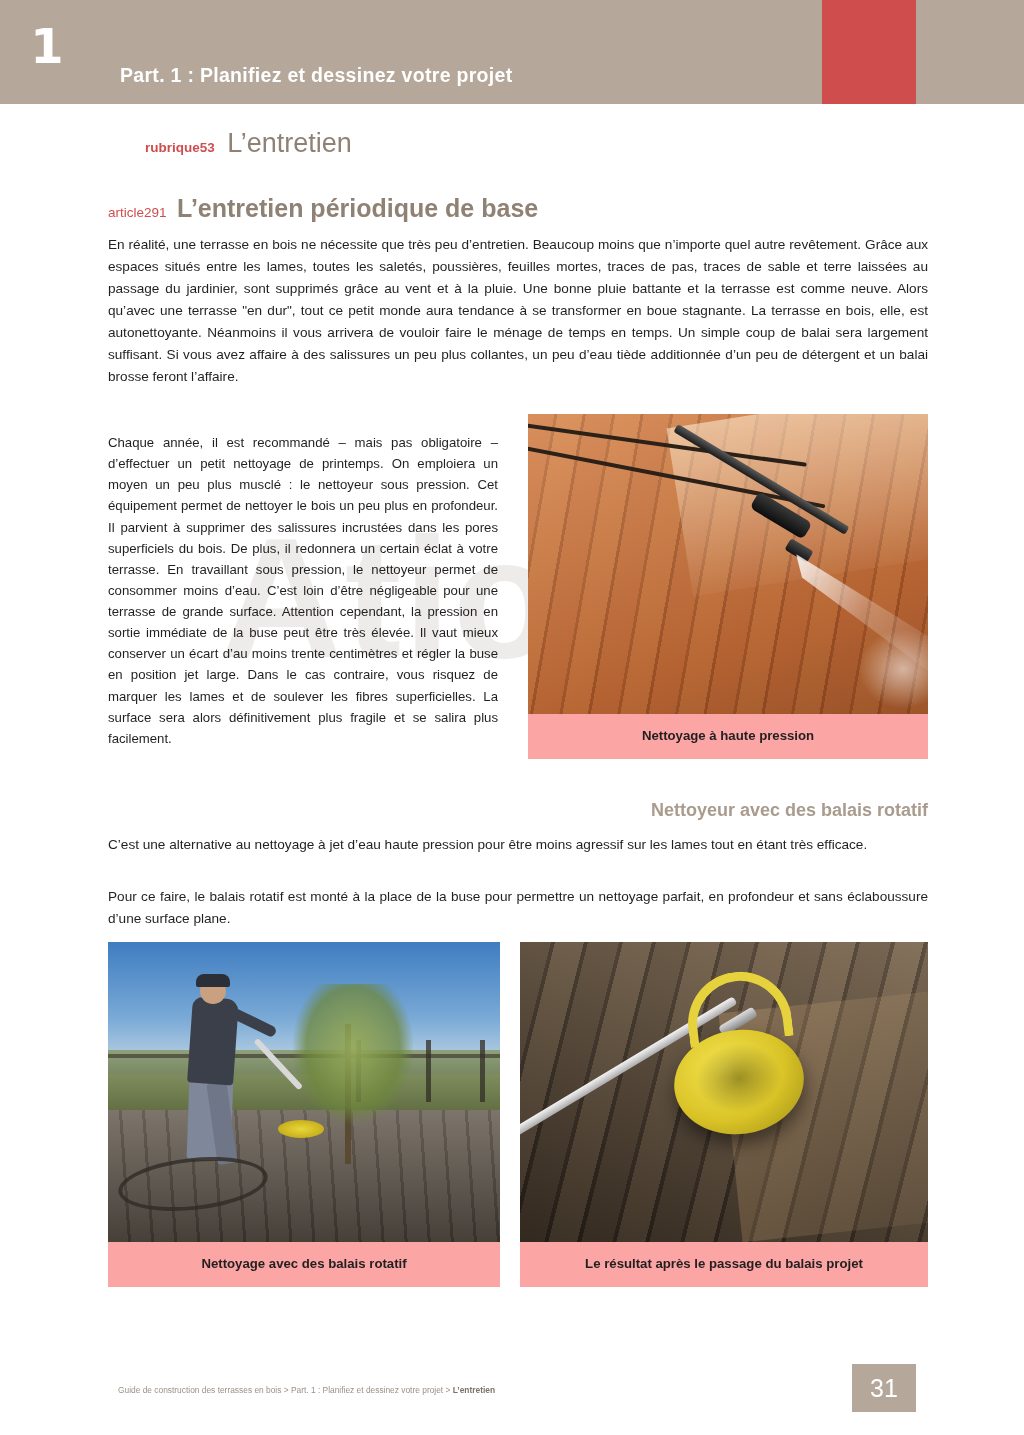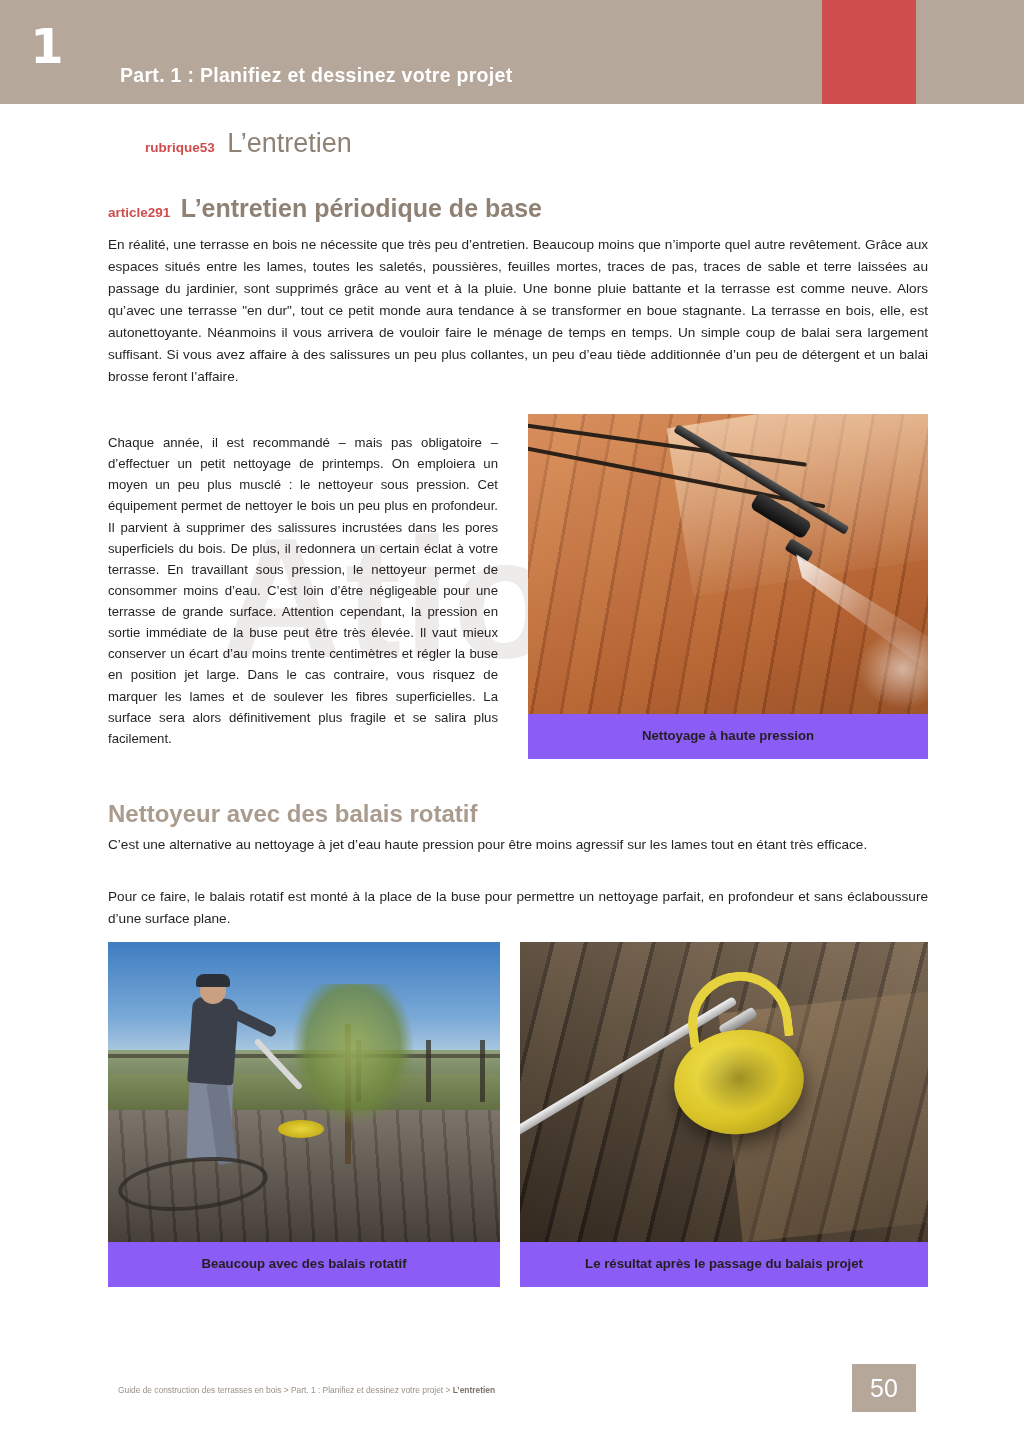--- a/index.html
+++ b/index.html
@@ -64,21 +64,21 @@
   }
   .rubrique-title {
     font-size:27px; color:#8f8275; font-weight:normal;
     margin-left:8px; vertical-align:baseline;
   }
 
   .article-line {
     position:absolute; left:108px; top:90px; width:820px;
   }
   .article-tag {
-    font-size:13.5px; font-weight:bold; color:#cf4d4d;
+    font-size:13.5px; font-weight:normal; color:#cf4d4d;
   }
   .article-title {
     font-size:25px; color:#8f8275; font-weight:bold; margin-left:6px;
   }
 
   p.body {
     font-size:13.6px; line-height:1.62; text-align:justify;
     color:#231f20; margin:0;
   }
 
@@ -88,32 +88,32 @@
 
   
   .col-left {
     position:absolute; left:108px; top:328px; width:390px;
   }
   .col-left p { font-size:13.2px; line-height:1.60; text-align:justify; margin:0; }
 
   .figure-right {
     position:absolute; left:528px; top:310px; width:400px;
   }
-  .fig-shell { background:#8b5cf6; padding:0 0 0 0; }
+  .fig-shell { background:#fca5a5; padding:0 0 0 0; }
   .photo {
     width:400px; height:300px; position:relative; overflow:hidden;
   }
   .fig-caption {
     text-align:center; font-size:13.2px; font-weight:bold;
     color:#231f20; padding:14px 4px 16px 4px;
   }
 
   .subhead {
     position:absolute; left:108px; top:696px; width:820px;
-    font-size:24px; font-weight:bold; color:#a99b8d;
+    font-size:18px; font-weight:bold; color:#a99b8d;text-align:right;
   }
   .sub-p1 { position:absolute; left:108px; top:730px; width:820px; }
   .sub-p2 { position:absolute; left:108px; top:782px; width:820px; }
 
   
   .fig-bottom-left {
     position:absolute; left:108px; top:838px; width:392px;
   }
   .fig-bottom-right {
     position:absolute; left:520px; top:838px; width:408px;
@@ -398,21 +398,21 @@
         <div class="p2-man-legs"></div>
         <div class="p2-man-leg2"></div>
         <div class="p2-man-body"></div>
         <div class="p2-man-head"></div>
         <div class="p2-cap"></div>
         <div class="p2-arm"></div>
         <div class="p2-pole"></div>
         <div class="p2-brush"></div>
         <div class="p2-hose"></div>
       </div>
-      <div class="fig-caption">Beaucoup avec des balais rotatif</div>
+      <div class="fig-caption">Nettoyage avec des balais rotatif</div>
     </div>
   </div>
 
   <div class="fig-bottom-right">
     <div class="fig-shell">
       <div class="photo-br">
         <div class="p3-deck"></div>
         <div class="p3-shade"></div>
         <div class="p3-clean"></div>
         <div class="p3-lance"></div>
@@ -426,13 +426,13 @@
   </div>
 
 </div>
 
 <div class="footer">
   <div>
     <span>Guide de construction des terrasses en bois &gt; Part. 1 : Planifiez et dessinez votre projet &gt; </span><b>L’entretien</b>
   </div>
 </div>
 <div class="page-box"></div>
-<div class="page-num">50</div>
+<div class="page-num">31</div>
 
 </body></html>

